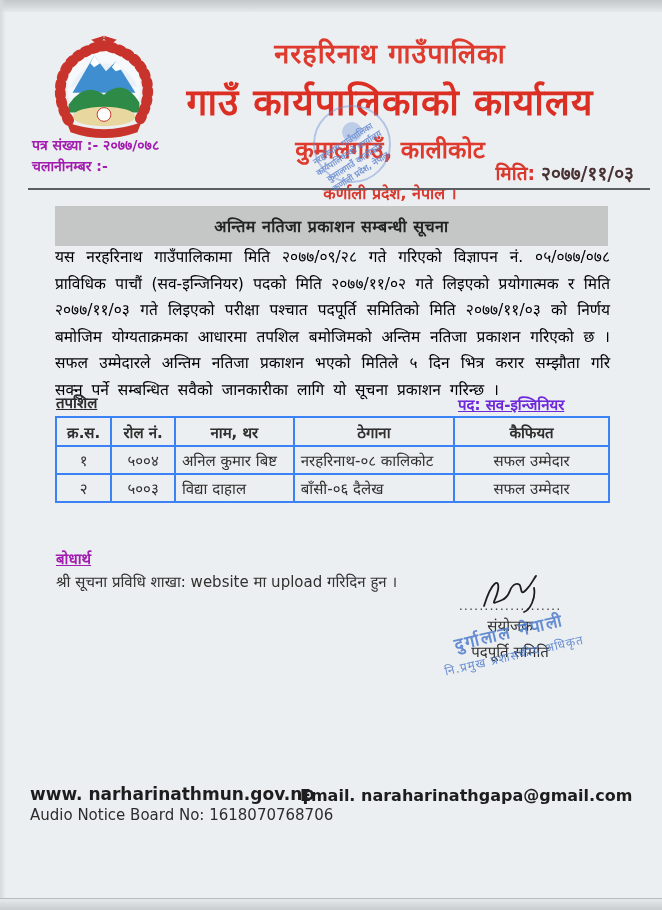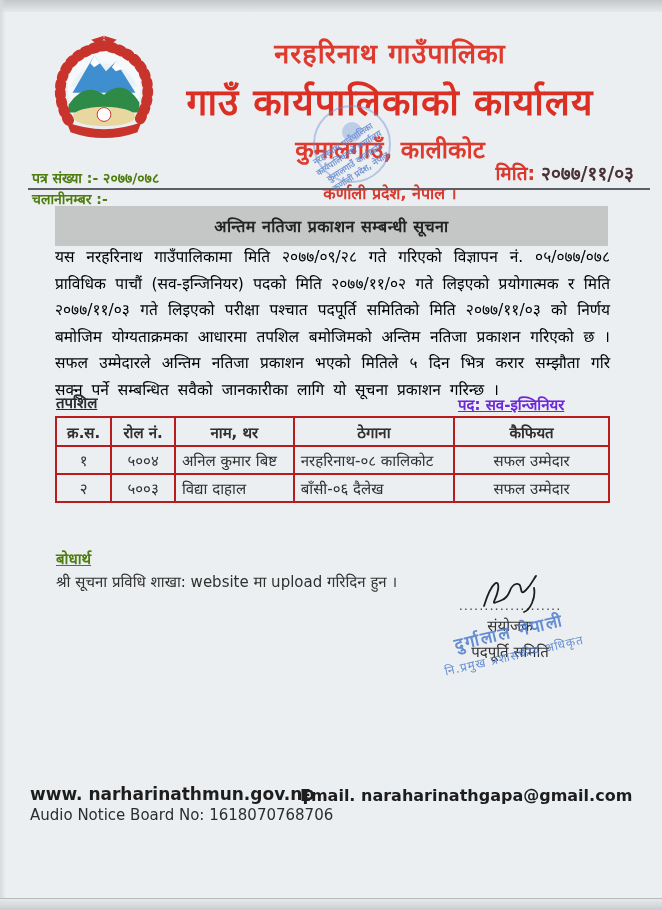--- a/index.html
+++ b/index.html
@@ -18,21 +18,21 @@
 
   
   .emblem{position:absolute;left:45px;top:26px;width:118px;height:118px;}
   .head-block{position:absolute;left:150px;top:34px;width:480px;text-align:center;}
   .head-line1{font-size:27px;color:#de3a2e;font-weight:bold;letter-spacing:1px;}
   .head-line2{font-size:37px;color:#dc2f24;font-weight:bold;margin-top:4px;letter-spacing:1px;}
   .head-line3{font-size:24px;color:#de3a2e;font-weight:bold;margin-top:6px;}
   .head-line4{font-size:16px;color:#d8382d;font-weight:bold;margin-top:17px;}
 
   
-  .ref-left{position:absolute;left:32px;top:168px;font-size:14px;font-weight:bold;color:#4d7c0f;line-height:21px;}
+  .ref-left{position:absolute;left:32px;top:135px;font-size:14px;font-weight:bold;color:#a21caf;line-height:21px;}
   .ref-date{position:absolute;right:28px;top:160px;font-size:19px;font-weight:bold;}
   .ref-date .lbl{color:#d8382d;}
   .ref-date .val{color:#4a3334;margin-left:6px;}
   .rule{position:absolute;left:28px;top:188px;width:622px;height:2px;background:#5a5f63;}
 
   
   .round-stamp{position:absolute;left:292px;top:136px;width:120px;height:86px;
     color:#5b82cc;opacity:.8;pointer-events:none;}
   .round-stamp .inner{transform:rotate(-33deg);transform-origin:50% 50%;
     font-size:8.5px;line-height:11px;text-align:center;white-space:nowrap;font-weight:bold;}
@@ -48,33 +48,33 @@
     font-size:15.5px;line-height:26.5px;text-align:justify;color:#000000;word-spacing:4px;}
 
   
   .details-label{position:absolute;left:56px;top:392px;font-size:15px;font-weight:bold;
     text-decoration:underline;color:#2b2b2b;}
   .post-label{position:absolute;left:458px;top:394px;font-size:15px;font-weight:bold;
     text-decoration:underline;color:#6d28d9;}
 
   
   table.result{position:absolute;left:55px;top:416px;width:555px;border-collapse:collapse;}
-  table.result th,table.result td{border:2px solid #b91c1c;font-size:15px;padding:2px 6px;color:#2f2f2e;}
+  table.result th,table.result td{border:2px solid #3b82f6;font-size:15px;padding:2px 6px;color:#2f2f2e;}
   table.result th{font-weight:bold;height:23px;}
   table.result td{height:22px;}
   .c-sn{width:10%;text-align:center;}
   .c-roll{width:11.5%;text-align:center;}
   .c-name{width:21.5%;text-align:left;}
   .c-addr{width:29%;text-align:left;}
   .c-rem{width:28%;text-align:center;}
   table.result th.c-name,table.result th.c-addr{text-align:center;border-radius:6px;}
 
   
   .cc-label{position:absolute;left:56px;top:548px;font-size:15px;font-weight:bold;
-    text-decoration:underline;color:#4d7c0f;font-family:Liberation Serif, serif;}
+    text-decoration:underline;color:#a21caf;font-family:Liberation Serif, serif;}
   .cc-line{position:absolute;left:56px;top:571px;font-size:15px;color:#30302f;}
 
   
   .sig-block{position:absolute;left:400px;top:598px;width:220px;text-align:center;}
   .sig-dots{font-size:13px;color:#4a4a4a;letter-spacing:1px;}
   .sig-scribble{position:absolute;left:78px;top:-26px;}
   .sig-role{font-size:15px;color:#2f2f2e;margin-top:2px;}
   .sig-committee{font-size:15px;color:#2f2f2e;margin-top:6px;}
   .sig-stamp{position:absolute;left:-14px;top:22px;width:250px;
     transform:rotate(-13deg);color:#4f7ccc;opacity:.85;text-align:center;pointer-events:none;}

